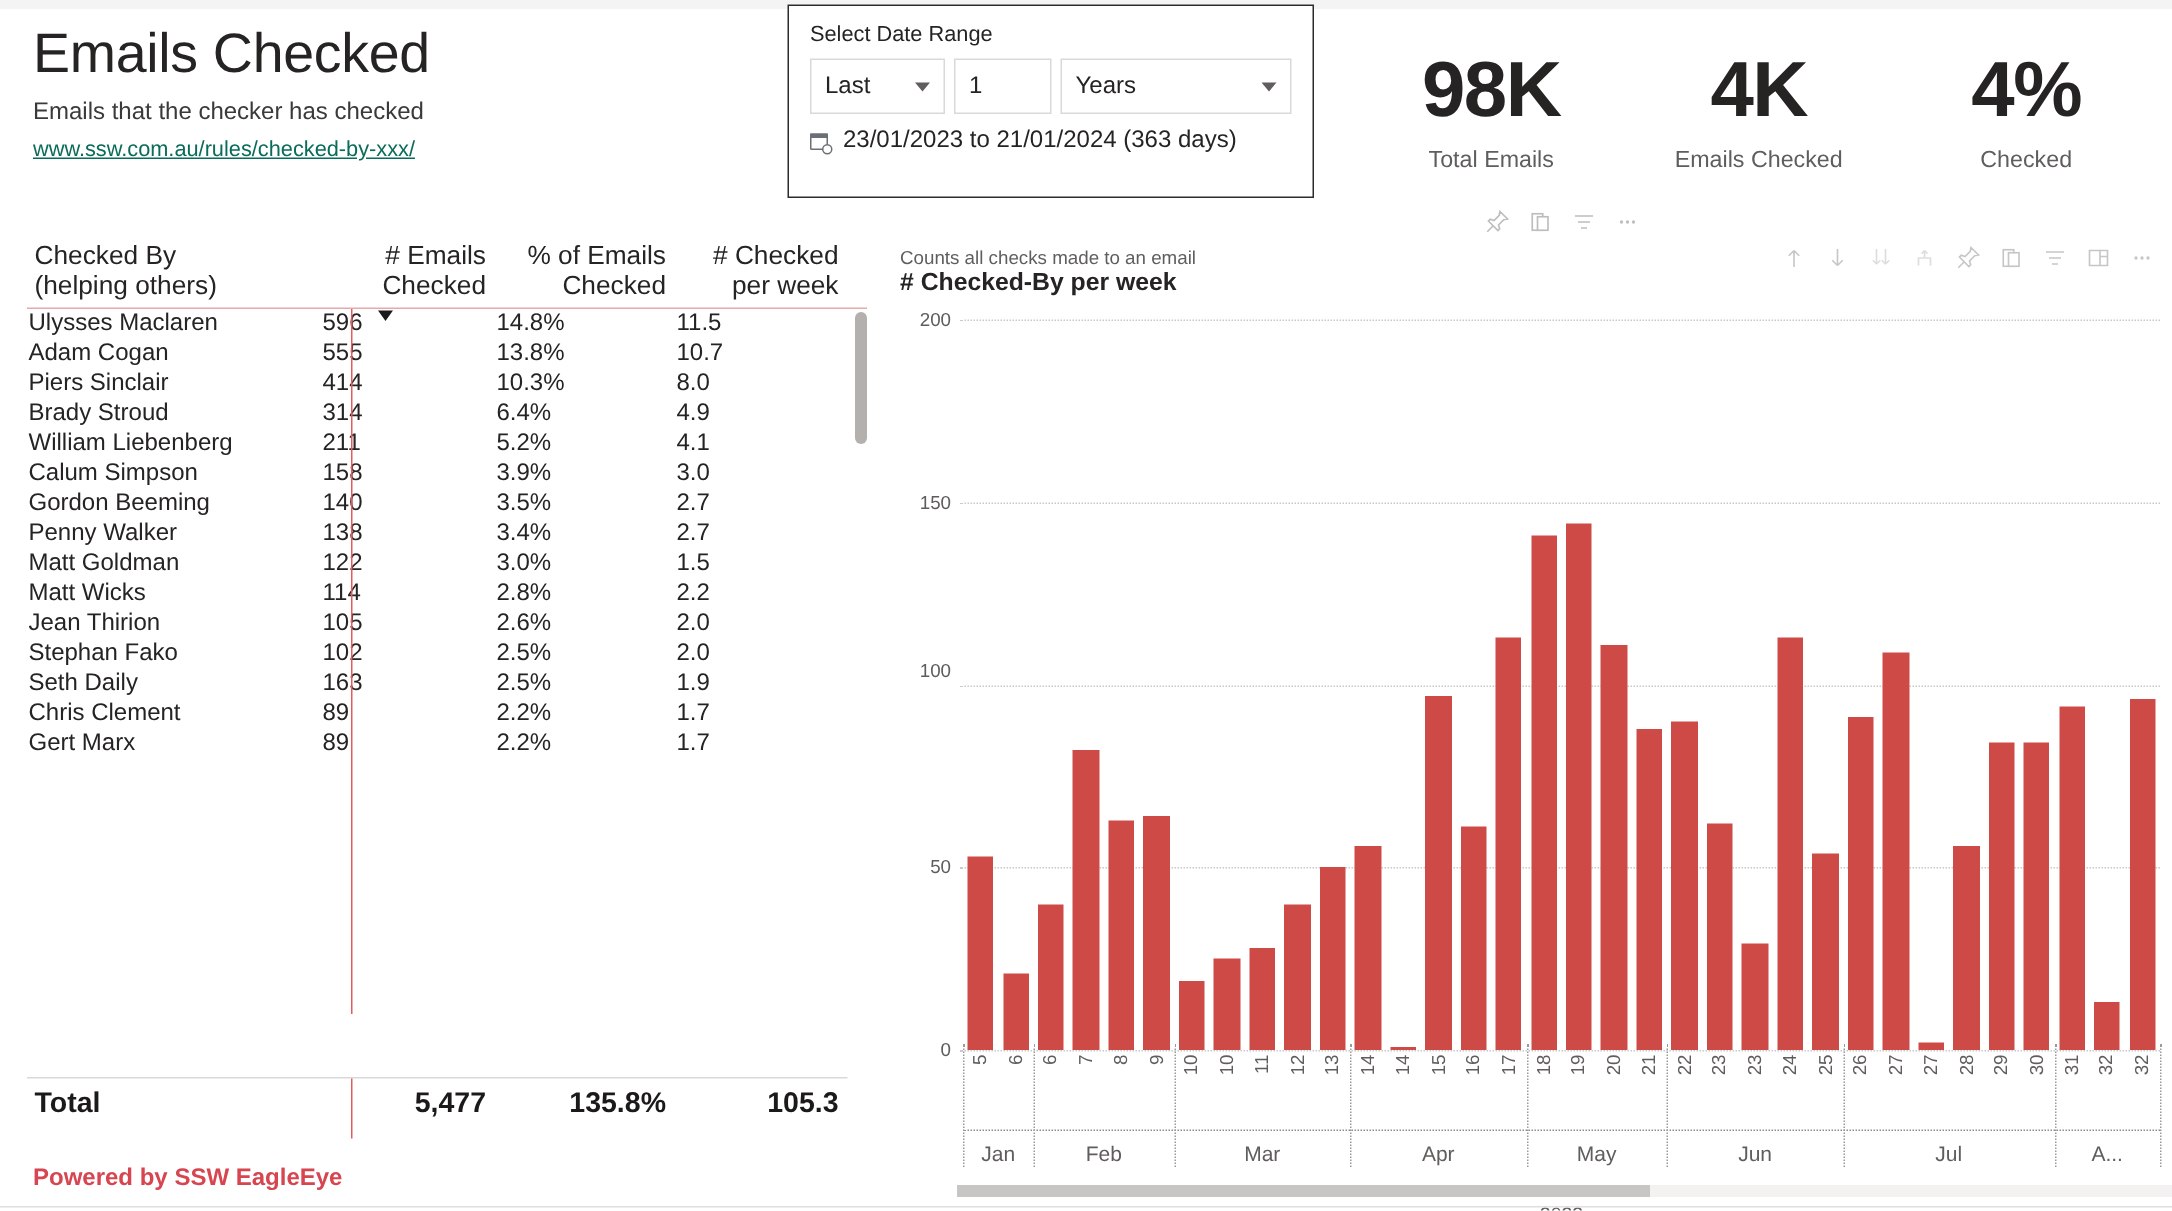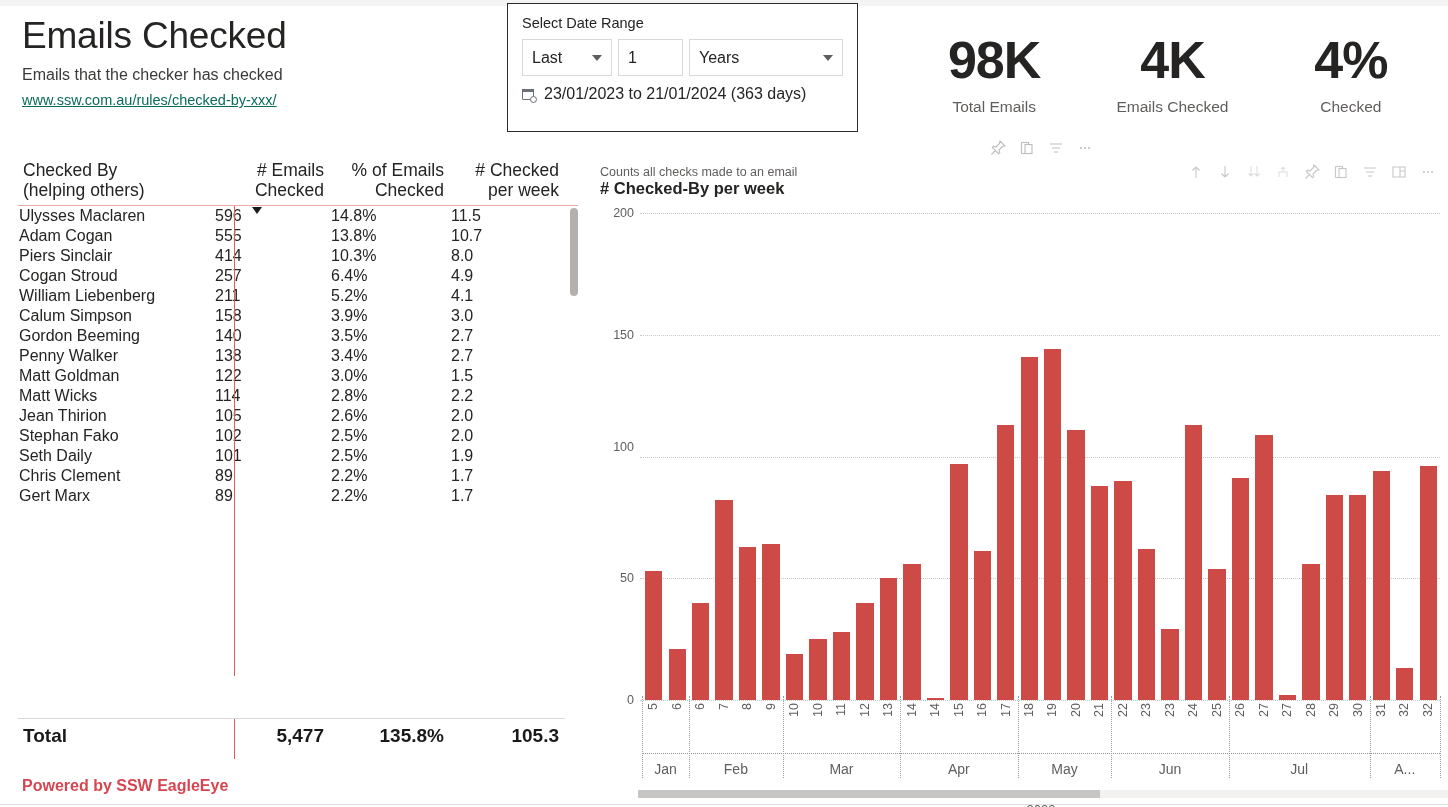--- a/index.html
+++ b/index.html
@@ -32,21 +32,21 @@
     font-size: 16px; color: #3b3a39; margin-top: 9px; line-height: 1.2;
   }
   #header-link {
     display: inline-block; margin-top: 8px;
     font-size: 14.5px; color: #0a6b5b; text-decoration: underline;
     cursor: pointer;
   }
 
   
   #date-slicer {
-    position: absolute; left: 507px; top: 3px; width: 351px; height: 129px;
+    position: absolute; left: 525px; top: 3px; width: 351px; height: 129px;
     border: 1px solid #2b2b2b; background: #ffffff;
     padding: 11px 14px 0 14px;
   }
   #date-slicer-label { font-size: 14.5px; color: #252423; margin-bottom: 8px; }
   .slicer-row { display: flex; gap: 6px; align-items: flex-start; }
   .slicer-box {
     border: 1px solid #d9d9d9; background: #fff;
     height: 37px; display: flex; align-items: center;
     font-size: 16px; color: #252423; padding: 0 9px;
   }
@@ -344,22 +344,22 @@
               <td class="c2" style="width: 120px;">13.8%</td>
               <td class="c3" style="width: 115px;">10.7</td>
             </tr>
             <tr>
               <td class="c0" style="width: 196px;">Piers Sinclair</td>
               <td class="c1" style="width: 116px;">414</td>
               <td class="c2" style="width: 120px;">10.3%</td>
               <td class="c3" style="width: 115px;">8.0</td>
             </tr>
             <tr>
-              <td class="c0" style="width: 196px;">Cogan Stroud</td>
-              <td class="c1" style="width: 116px;">257</td>
+              <td class="c0" style="width: 196px;">Brady Stroud</td>
+              <td class="c1" style="width: 116px;">314</td>
               <td class="c2" style="width: 120px;">6.4%</td>
               <td class="c3" style="width: 115px;">4.9</td>
             </tr>
             <tr>
               <td class="c0" style="width: 196px;">William Liebenberg</td>
               <td class="c1" style="width: 116px;">211</td>
               <td class="c2" style="width: 120px;">5.2%</td>
               <td class="c3" style="width: 115px;">4.1</td>
             </tr>
             <tr>
@@ -399,21 +399,21 @@
               <td class="c3" style="width: 115px;">2.0</td>
             </tr>
             <tr>
               <td class="c0" style="width: 196px;">Stephan Fako</td>
               <td class="c1" style="width: 116px;">102</td>
               <td class="c2" style="width: 120px;">2.5%</td>
               <td class="c3" style="width: 115px;">2.0</td>
             </tr>
             <tr>
               <td class="c0" style="width: 196px;">Seth Daily</td>
-              <td class="c1" style="width: 116px;">101</td>
+              <td class="c1" style="width: 116px;">163</td>
               <td class="c2" style="width: 120px;">2.5%</td>
               <td class="c3" style="width: 115px;">1.9</td>
             </tr>
             <tr>
               <td class="c0" style="width: 196px;">Chris Clement</td>
               <td class="c1" style="width: 116px;">89</td>
               <td class="c2" style="width: 120px;">2.2%</td>
               <td class="c3" style="width: 115px;">1.7</td>
             </tr>
             <tr>

